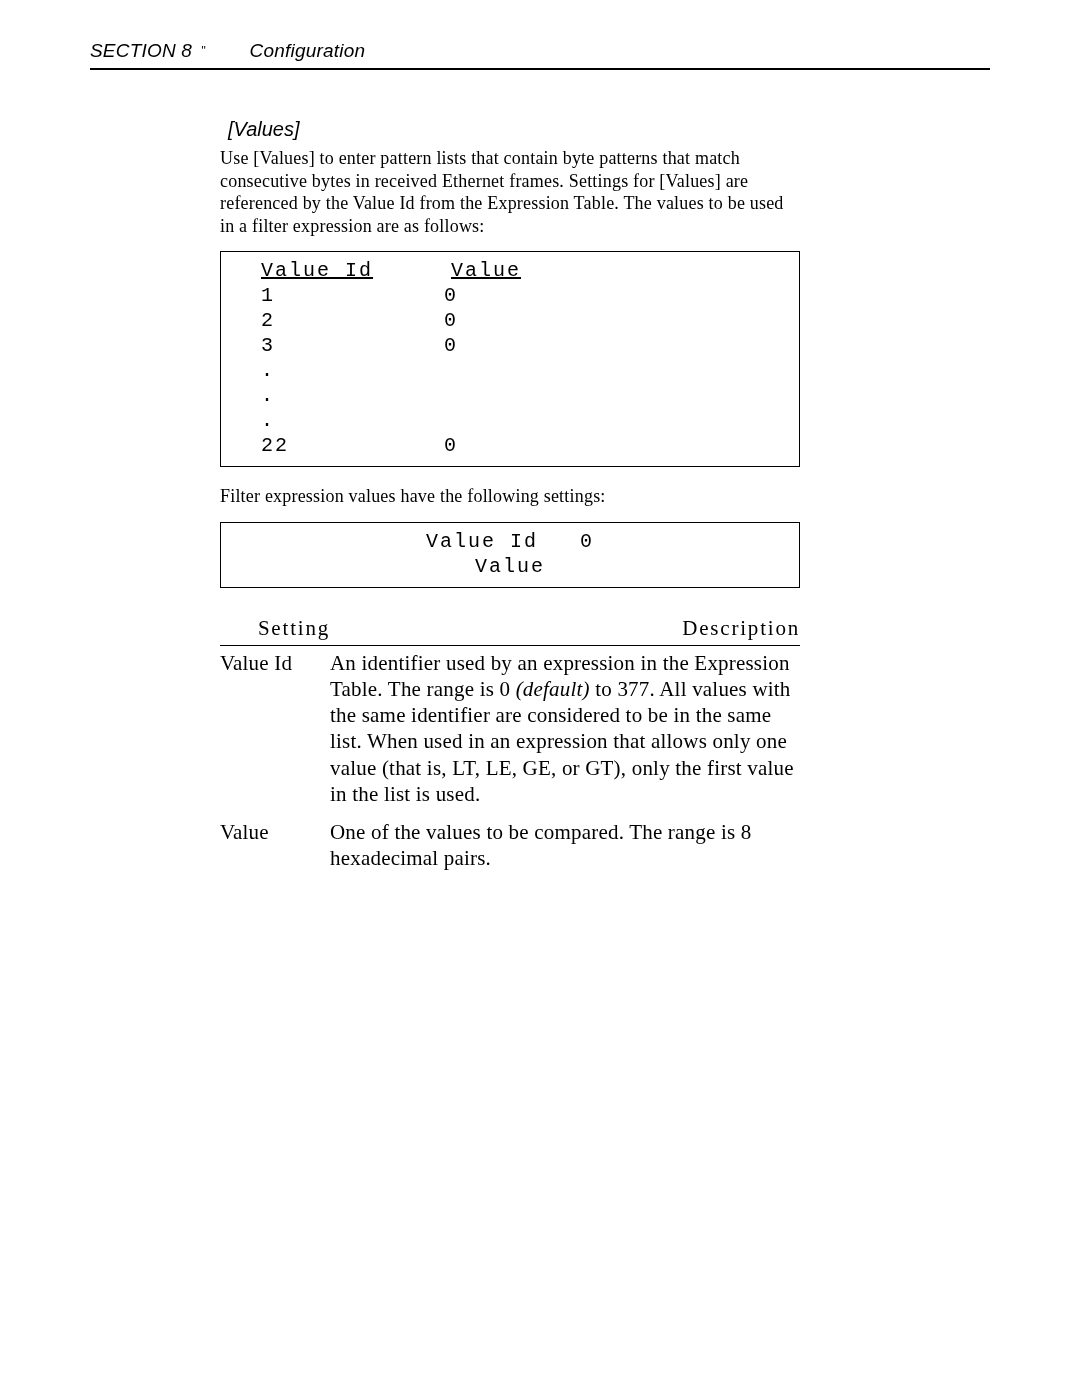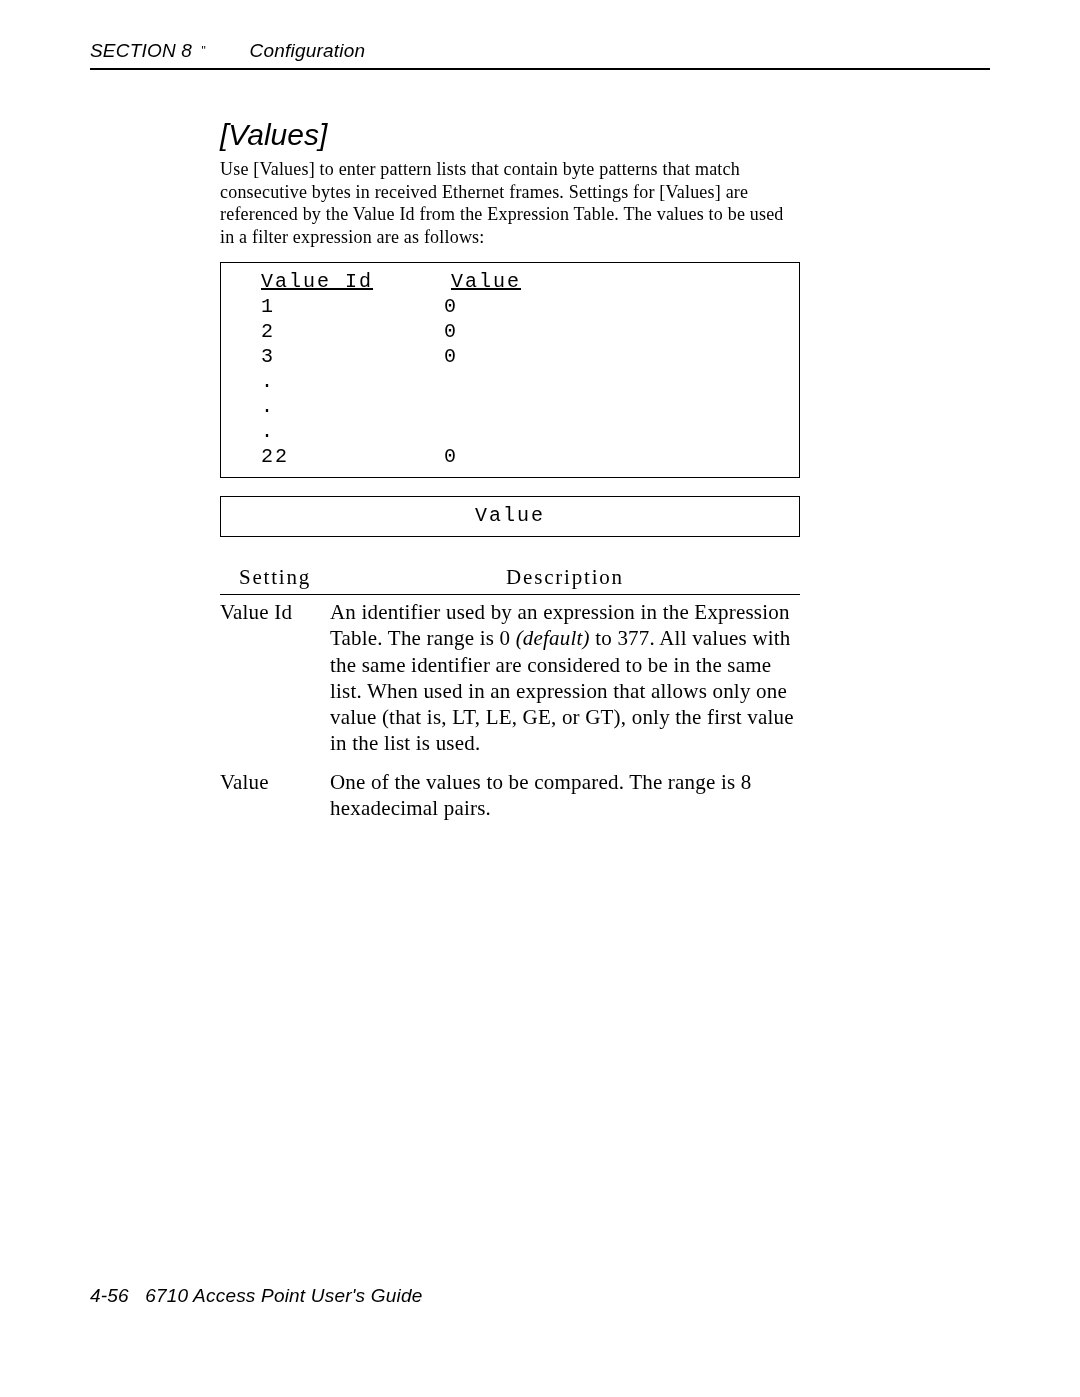--- a/index.html
+++ b/index.html
@@ -49,22 +49,22 @@
   .content {
     position: absolute;
     top: 108px;
     left: 220px;
     width: 580px;
   }
   .section-title {
     font-family: Arial, Helvetica, sans-serif;
     font-style: italic;
     font-weight: 400;
-    font-size: 30px;
-    margin: 10px 0 6px 0;
+    font-size: 20px;
+    margin: 10px 0 6px 8px;
   }
   .para {
     font-size: 18px;
     line-height: 1.25;
     letter-spacing: 0.2px;
     margin: 2px 0 14px 0;
   }
   .box {
     border: 1.6px solid #000;
     padding: 6px 10px 8px 10px;
@@ -102,21 +102,21 @@
     text-align: center;
   }
   .box2 .line1 .lab { display: inline-block; }
   .box2 .line1 .num { display: inline-block; margin-left: 28px; }
   .settings-table {
     width: 100%;
     border-collapse: collapse;
     font-size: 21px;
   }
   .settings-table th {
-    text-align: center;
+    text-align: right;
     font-weight: 400;
     letter-spacing: 1.8px;
     padding: 0 0 4px 0;
     border-bottom: 1.6px solid #000;
   }
   .settings-table th.col-setting { width: 110px; }
   .settings-table td {
     vertical-align: top;
     padding: 4px 0 8px 0;
     line-height: 1.25;
@@ -177,22 +177,27 @@
       </div>
       <div class="dot-row">.</div>
       <div class="dot-row">.</div>
       <div class="dot-row">.</div>
       <div class="row">
         <div class="col-id">22</div>
         <div class="col-val">0</div>
       </div>
     </div>
 
+    <div class="para">Filter expression values have the following settings:</div>
 
     <div class="box2">
+      <div class="line1">
+        <span class="lab">Value Id</span>
+        <span class="num">0</span>
+      </div>
       <div class="line2">Value</div>
     </div>
 
     <table class="settings-table">
       <thead>
         <tr>
           <th class="col-setting">Setting</th>
           <th>Description</th>
         </tr>
       </thead>
@@ -207,17 +212,14 @@
           <td class="col-setting">Value</td>
           <td>
             <span>One of the values to be compared.  The range is 8 hexadecimal pairs.</span><span class="ital"></span><span></span>
           </td>
         </tr>
       </tbody>
     </table>
 
   </div>
 
-  <div class="footer">
-    <span>4-56</span>&nbsp;&nbsp;&nbsp;<span>6710 Access Point User's Guide</span>
-  </div>
 
 </div>
 
 </body></html>

